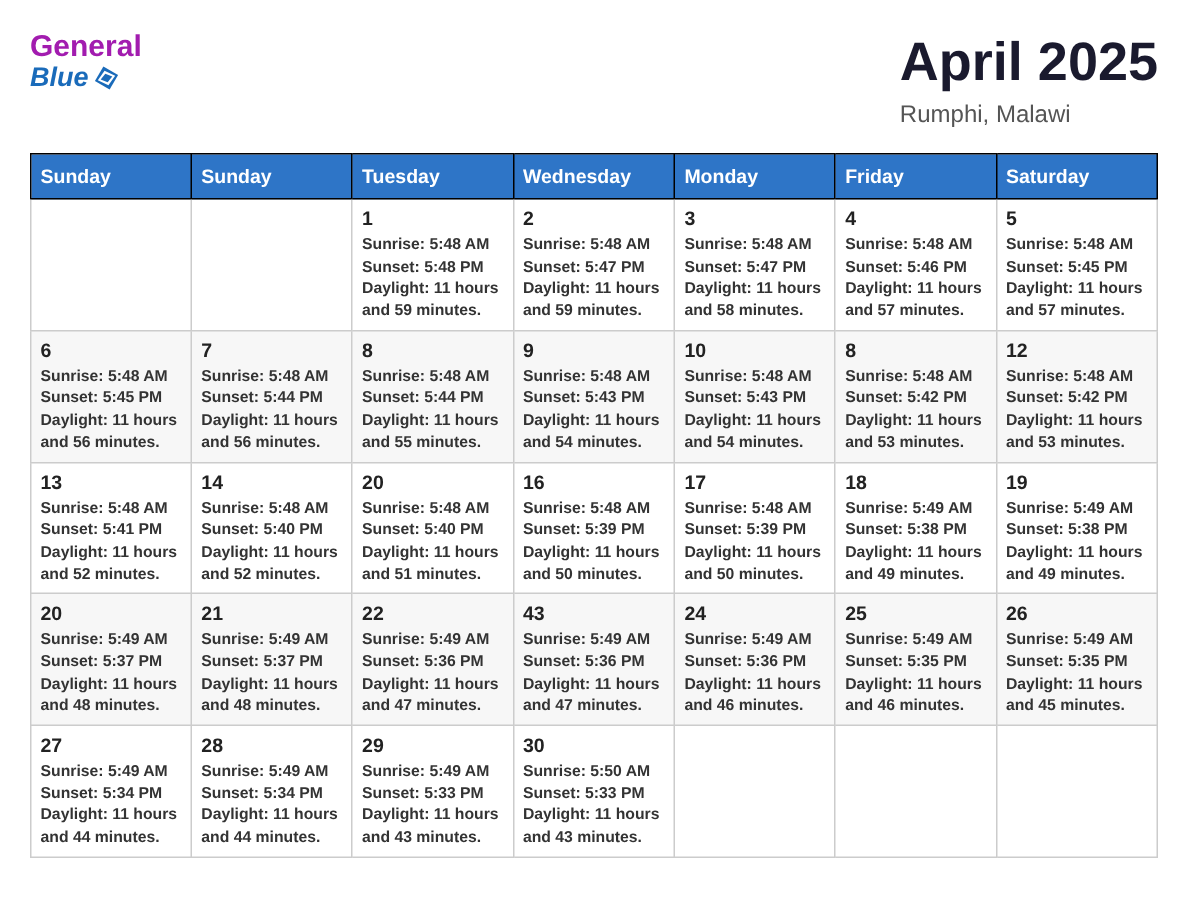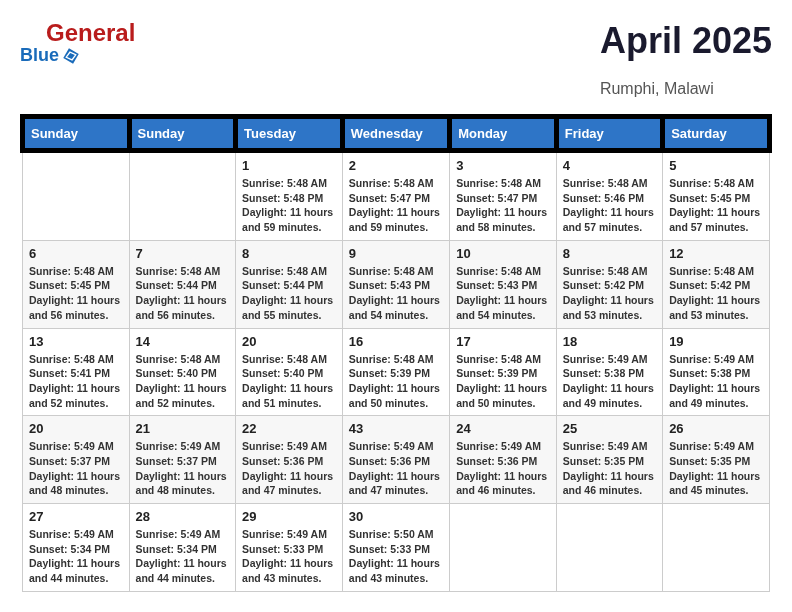--- a/index.html
+++ b/index.html
@@ -25,35 +25,35 @@
       text-align: left;
     }
     .title-month {
       font-size: 36px;
       font-weight: bold;
       color: #1a1a2e;
     }
     .title-location {
       font-size: 16px;
       color: #555;
-      margin-top: 18px;
+      margin-top: 6px;
     }
     .calendar {
       width: 100%;
       border-collapse: collapse;
       font-size: 11px;
     }
     .calendar th {
       background-color: #2e75c7;
       color: #fff;
       text-align: left;
       padding: 7px 6px;
       font-size: 13px;
       font-weight: bold;
-      border: 5px solid #000000;
+      border: 1px solid #000000;
     }
     .calendar td {
       border: 1px solid #ccc;
       vertical-align: top;
       padding: 5px 6px;
       width: 108px;
       min-height: 80px;
       height: 85px;
     }
     .day-number {
@@ -78,22 +78,22 @@
     .row-normal td {
       background: #fff;
     }
   </style>
 </head>
 <body>
 
 <div class="header">
   <div class="logo">
     <div style="display:flex;flex-direction:column;line-height:1.1">
-      <span style="font-size:24px;font-weight:bold;color:#b91c1c;margin-left:26px;">General</span>
-      <span style="font-size:18px;font-weight:bold;color:#1a6bba;display:flex;align-items:center;gap:2px;">
+      <span style="font-size:20px;font-weight:bold;color:#a21caf;">General</span>
+      <span style="font-size:18px;font-weight:bold;color:#1a6bba;display:flex;align-items:center;gap:2px;font-style:italic;">
         <span>Blue</span>
         <svg width="20" height="20" viewBox="0 0 20 20">
           <polygon points="10,2 18,10 10,18 2,10" fill="#1a6bba" transform="rotate(-15,10,10)"></polygon>
           <polygon points="10,5 16,10 10,15 4,10" fill="#fff" transform="rotate(-15,10,10)"></polygon>
           <polygon points="10,7 14,10 10,13 6,10" fill="#1a6bba" transform="rotate(-15,10,10)"></polygon>
         </svg>
       </span>
     </div>
   </div>
   <div class="title-block">

